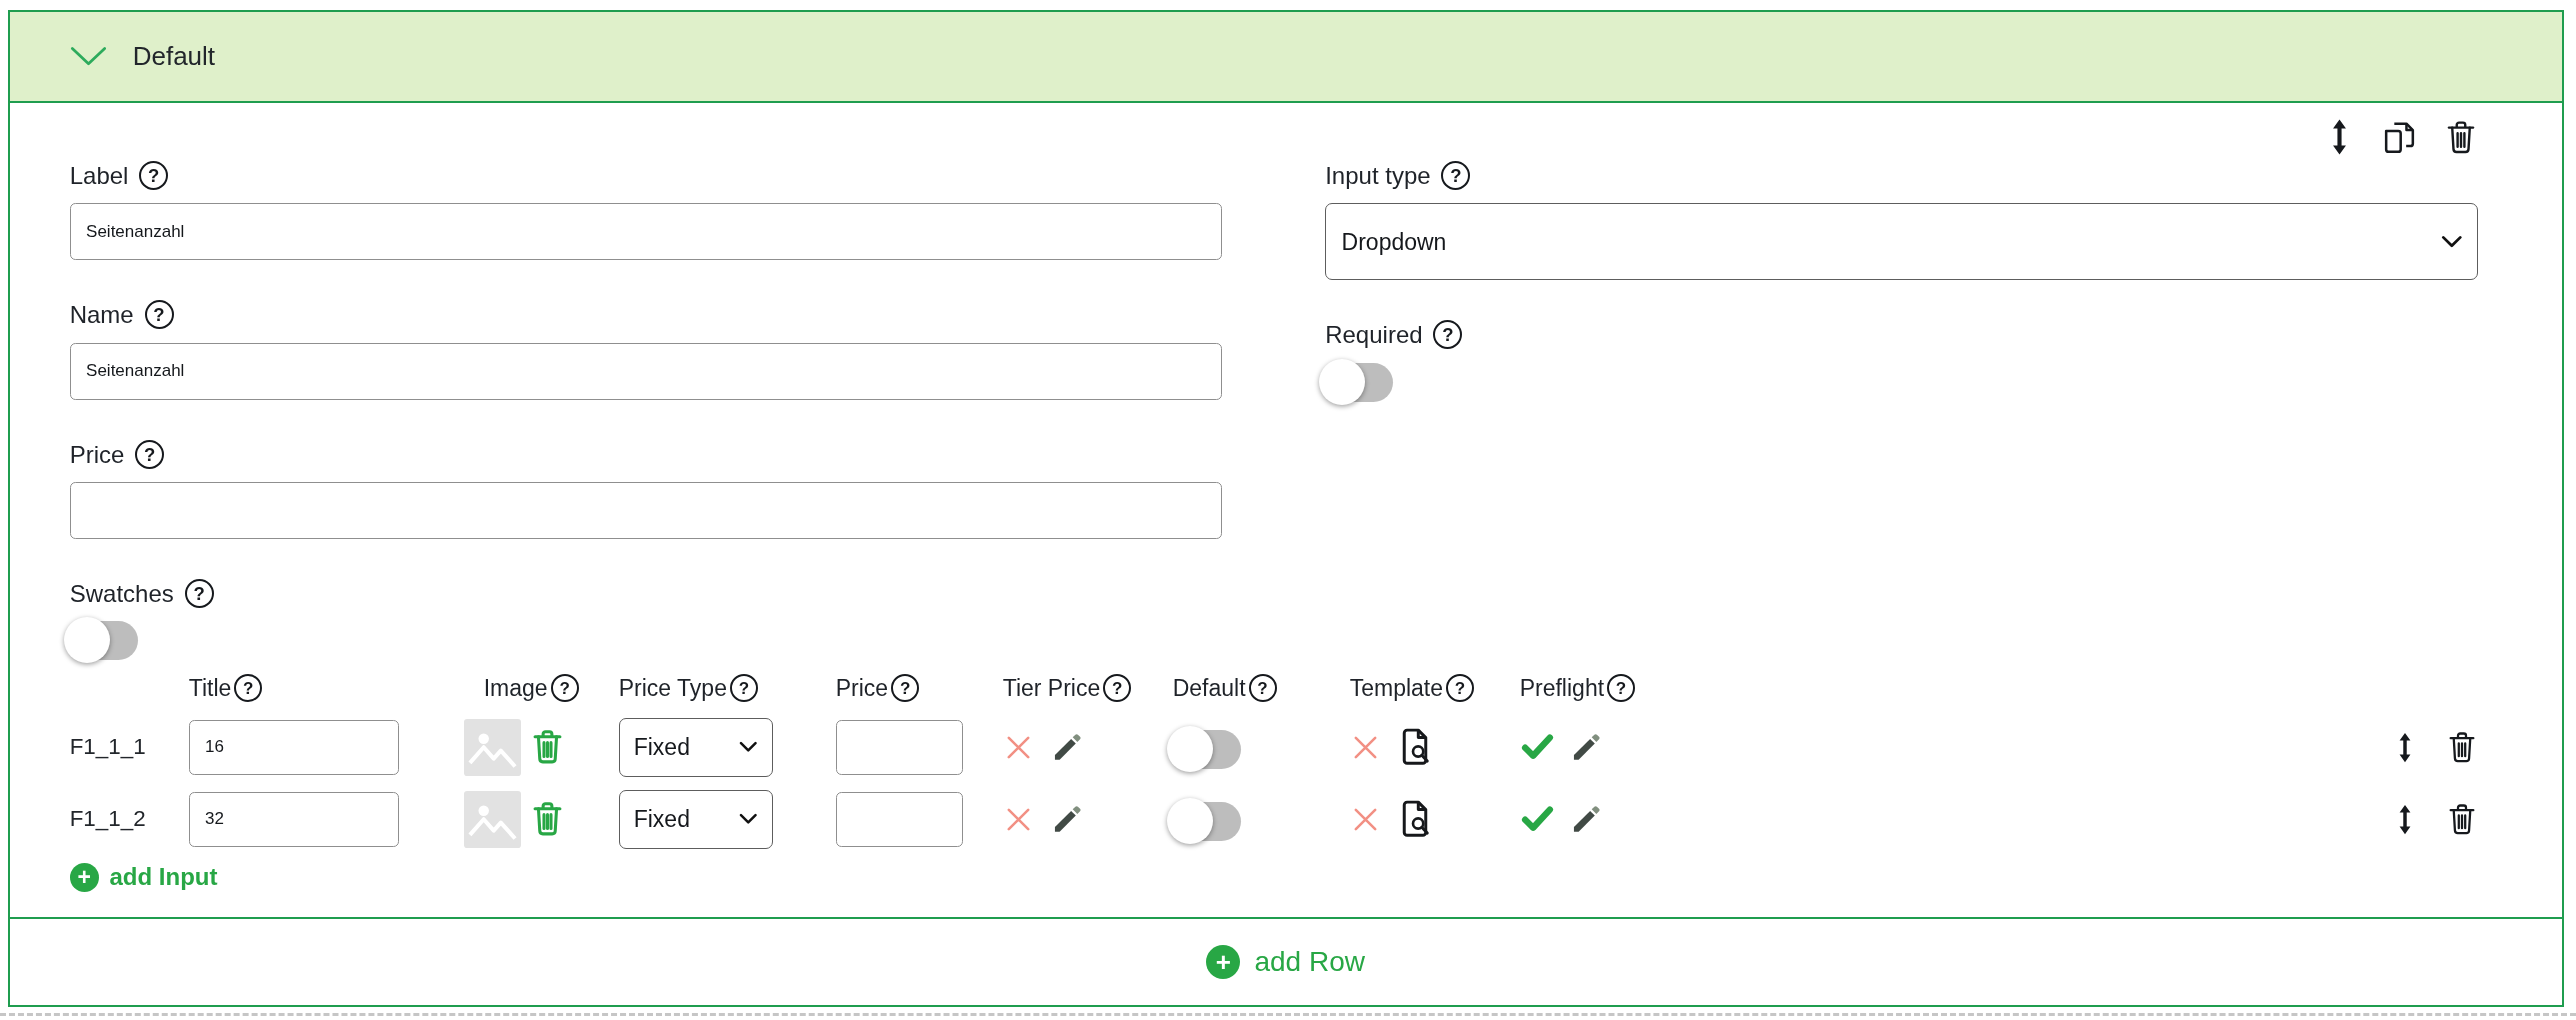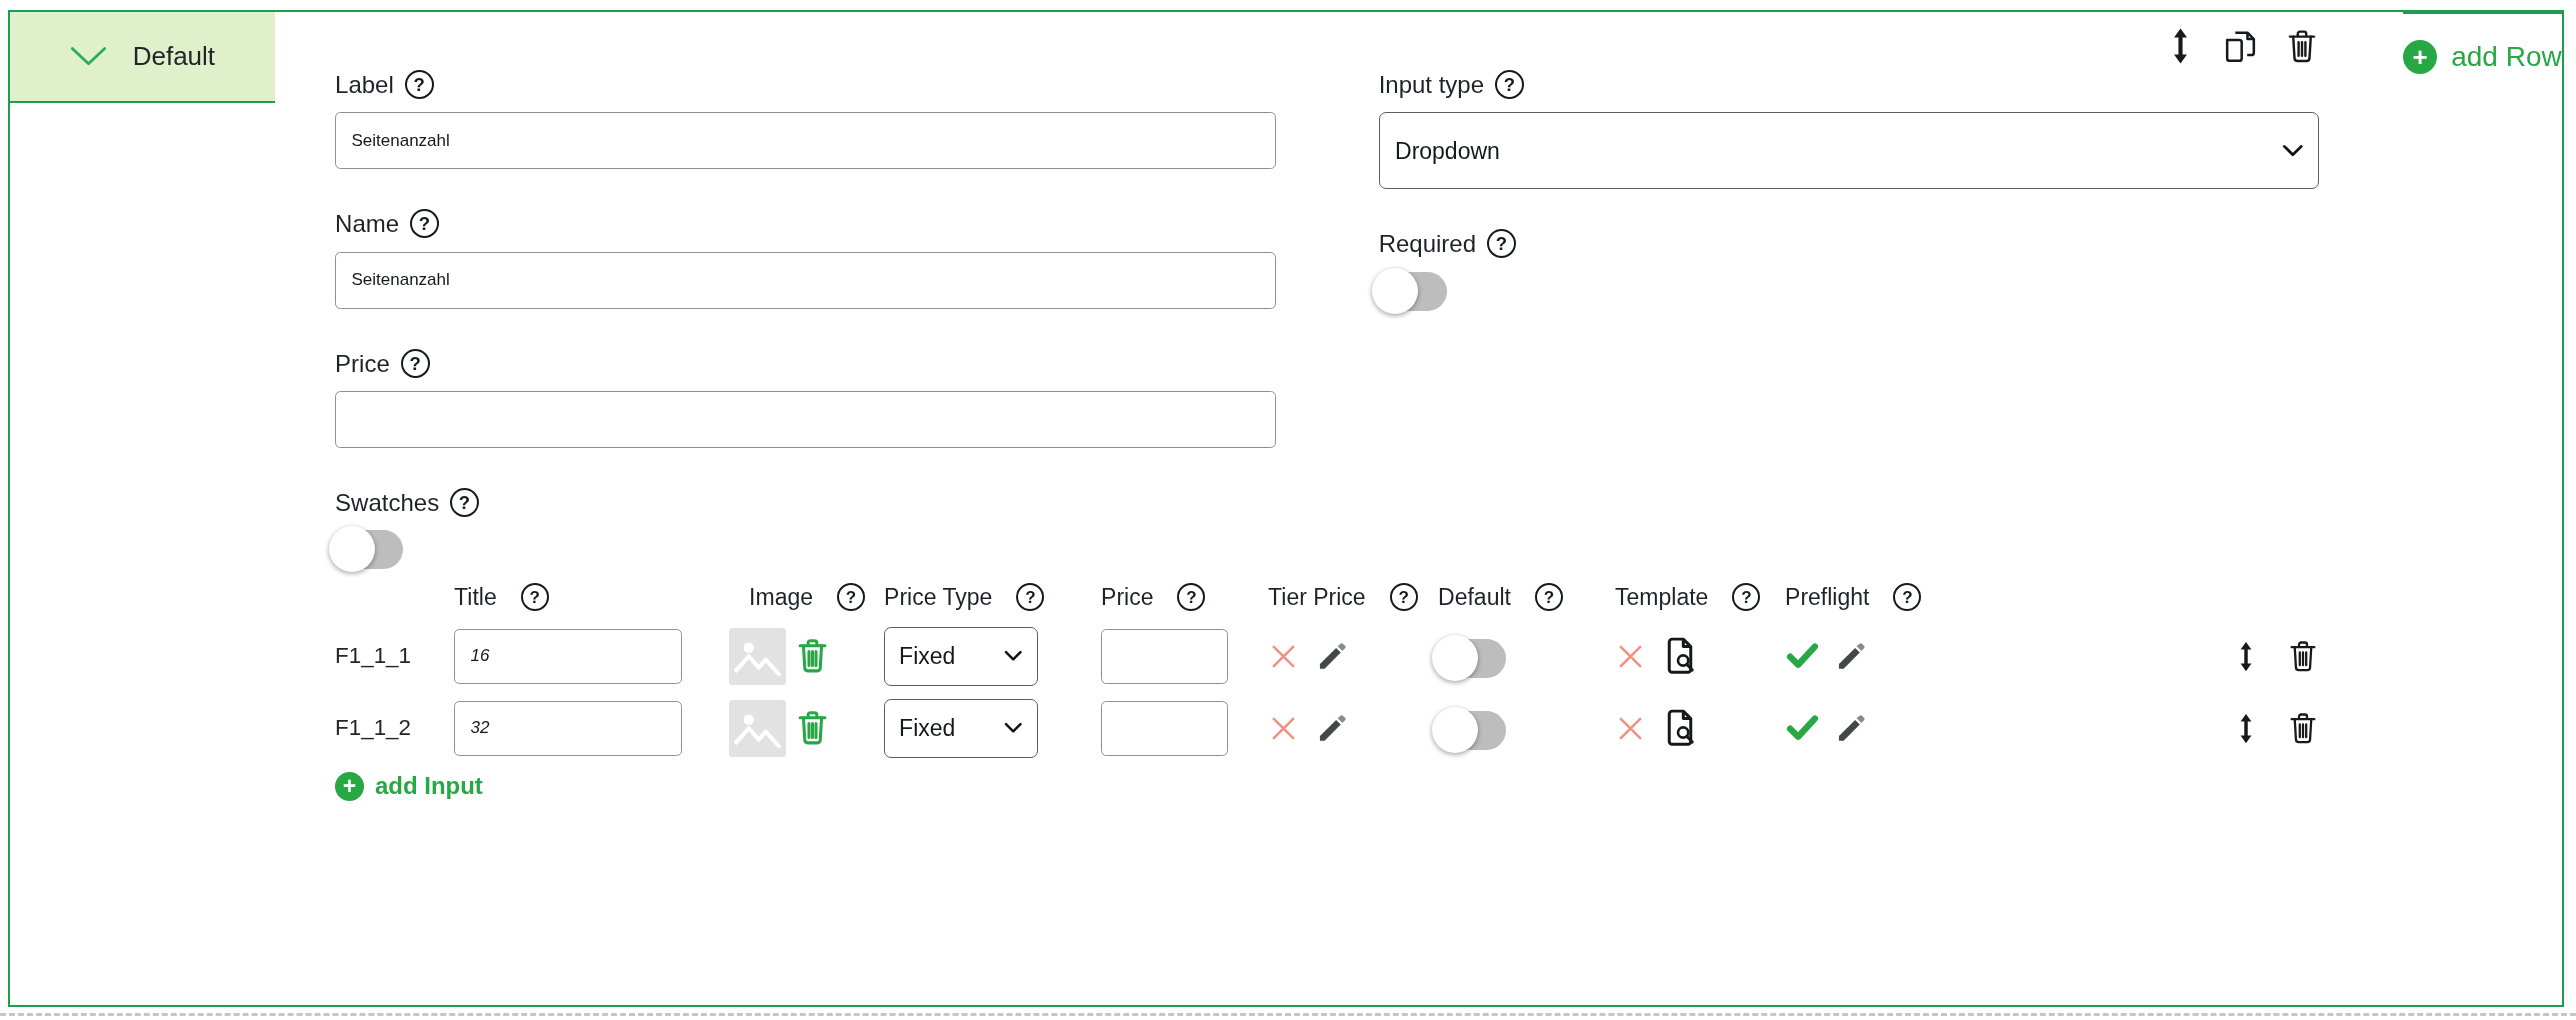--- a/index.html
+++ b/index.html
@@ -3,21 +3,21 @@
 <meta charset="utf-8">
 <style>
   html,body{margin:0;padding:0;background:#fff;}
   body{
     width:2576px;height:1021px;position:relative;overflow:hidden;
     font-family:"Liberation Sans","DejaVu Sans",sans-serif;color:#1f2329;
     -webkit-font-smoothing:antialiased;
   }
   .panel{
     position:absolute;left:7.7px;top:10px;width:2556px;height:997px;
-    border:2.3px solid #1f9d4f;background:#fff;display:flex;flex-direction:row;box-sizing:border-box;
+    border:2.3px solid #1f9d4f;background:#fff;display:flex;flex-direction:column;box-sizing:border-box;
   }
   .panel-header{
     height:91px;flex:0 0 auto;background:#dff0ca;border-bottom:2.3px solid #1f9d4f;
     display:flex;align-items:center;padding:0 60px;gap:26px;cursor:pointer;box-sizing:border-box;
   }
   .panel-title{font-size:26px;color:#22262b;}
   .panel-body{flex:1 1 auto;padding:14px 84px 0 60px;box-sizing:border-box;position:relative;}
   .toolbar{display:flex;justify-content:flex-end;align-items:center;gap:25px;height:40px;margin-bottom:3.1px;}
   .tb-icon{display:inline-flex;cursor:pointer;}
   .tb-icon svg{display:block;}
@@ -51,25 +51,25 @@
     background:#fff;box-shadow:0 1.5px 5.4px rgba(0,0,0,.38);
   }
 
   .opts{margin-top:12.3px;}
   .orow{
     display:grid;align-items:center;
     grid-template-columns:119px 275px 155px 217px 167px 170px 177px 170px 100px 1fr 123px;
   }
   .orow.head{margin-bottom:7.7px;}
   .orow.data{height:72px;}
-  .hcell{display:flex;align-items:center;gap:24px;font-size:23px;line-height:31px;}
+  .hcell{display:flex;align-items:center;gap:3px;font-size:23px;line-height:31px;}
   .hcell .q-icon{width:28px;height:28px;font-size:17px;border-width:2.3px;}
   .row-id{font-size:22.4px;color:#22262b;}
   .cell{display:flex;align-items:center;}
-  input.text.small{width:228px;height:55px;font-style:italic;}
+  input.text.small{width:210px;height:55px;}
   input.text.price{width:127px;height:55px;}
   .selectwrap.small{width:154px;}
   .selectwrap.small select{height:59px;padding:0 37px 0 14px;}
   .thumb{width:57px;height:57px;border-radius:3.1px;overflow:hidden;flex:0 0 auto;cursor:pointer;}
   .thumb svg{display:block;}
   .icon-btn{display:inline-flex;cursor:pointer;}
   .icon-stat{display:inline-flex;}
   .gap12{gap:9.2px;} .gap18{gap:14px;} .gap20{gap:15.4px;} .gap22{gap:17px;}
   .actions{display:flex;align-items:center;gap:28px;justify-content:flex-end;}
   .add-link{

